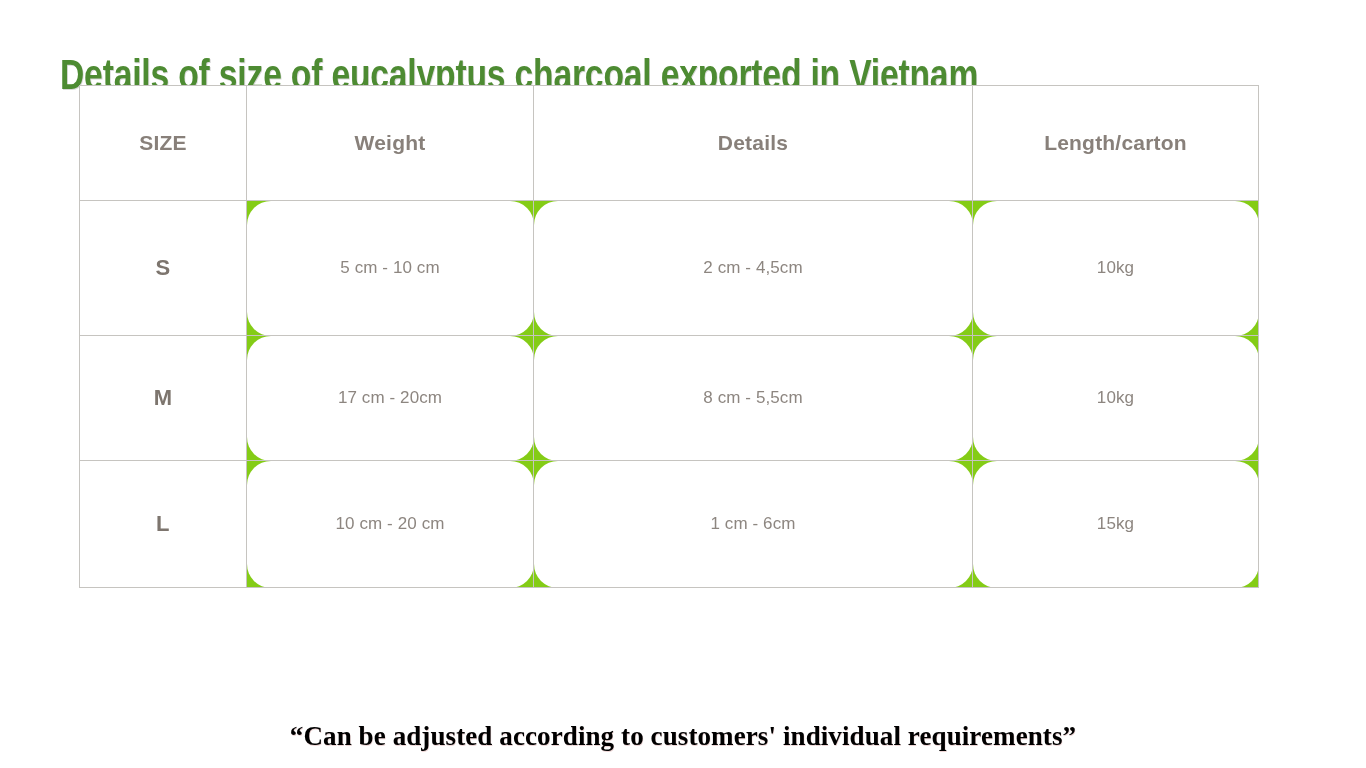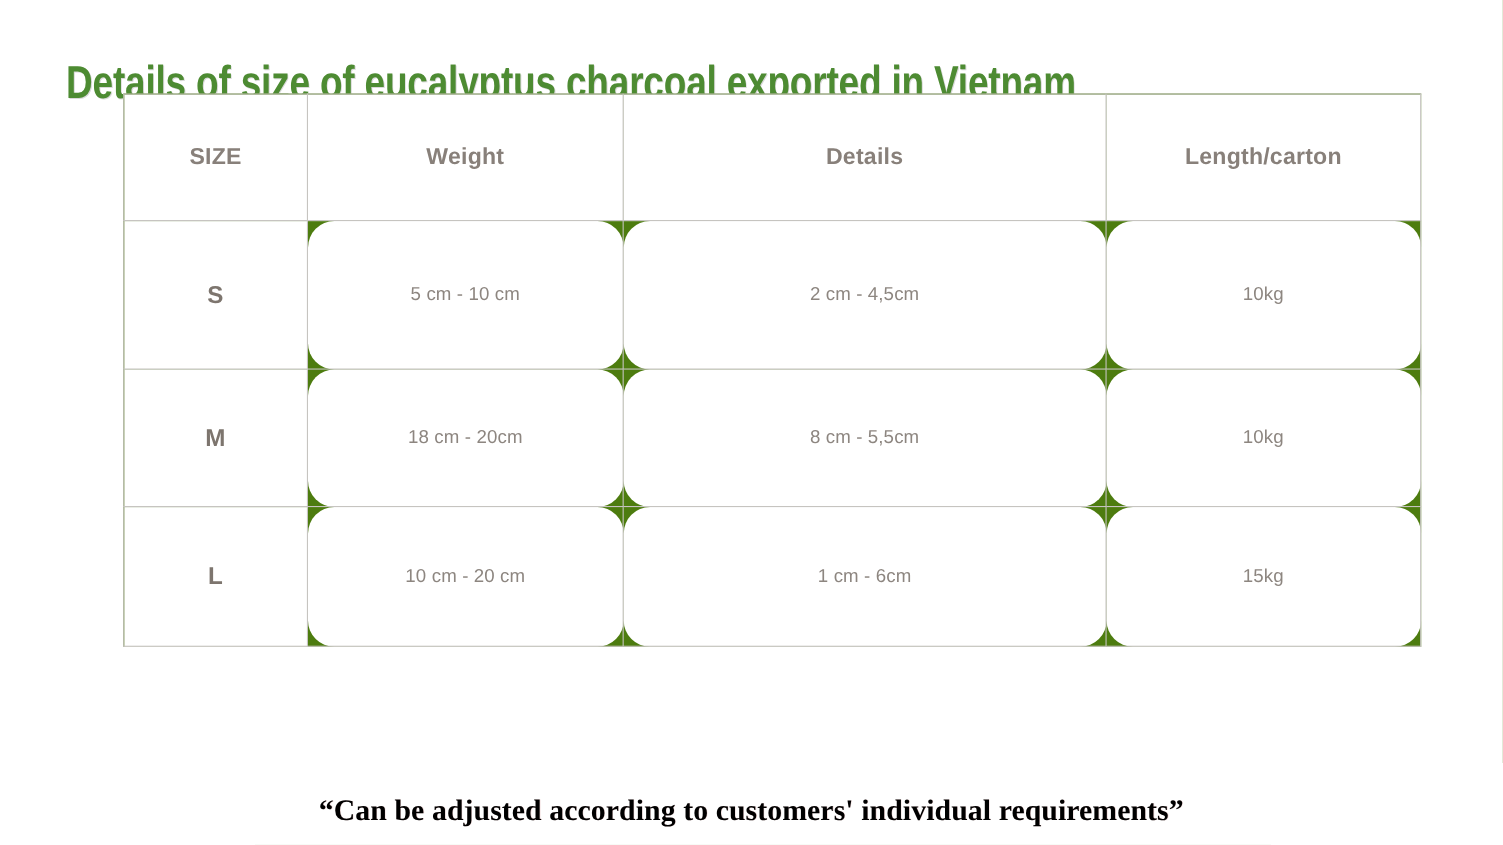--- a/index.html
+++ b/index.html
@@ -37,22 +37,21 @@
   }
 
   
   #size-table {
     position: absolute;
     left: 79px;
     top: 85px;
     width: 1179px;
     border-collapse: collapse;
     table-layout: fixed;
-    background: #4d7c0f;
-    margin-left: 33px;
+    background: #84cc16;
   }
   #size-table col.c-size   { width: 167px; }
   #size-table col.c-length { width: 287px; }
   #size-table col.c-diam   { width: 439px; }
   #size-table col.c-weight { width: 286px; }
 
   #size-table th,
   #size-table td {
     border: 1px solid #c6c4c0;
     text-align: center;
@@ -128,21 +127,21 @@
   </thead>
   <tbody>
     <tr class="row-s">
       <td class="size-cell">S</td>
       <td class="value-cell">5 cm  - 10 cm</td>
       <td class="value-cell">2 cm - 4,5cm</td>
       <td class="value-cell">10kg</td>
     </tr>
     <tr class="row-m">
       <td class="size-cell">M</td>
-      <td class="value-cell">18 cm - 20cm</td>
+      <td class="value-cell">17 cm - 20cm</td>
       <td class="value-cell">8 cm - 5,5cm</td>
       <td class="value-cell">10kg</td>
     </tr>
     <tr class="row-l">
       <td class="size-cell">L</td>
       <td class="value-cell">10 cm - 20 cm</td>
       <td class="value-cell">1 cm - 6cm</td>
       <td class="value-cell">15kg</td>
     </tr>
   </tbody>

